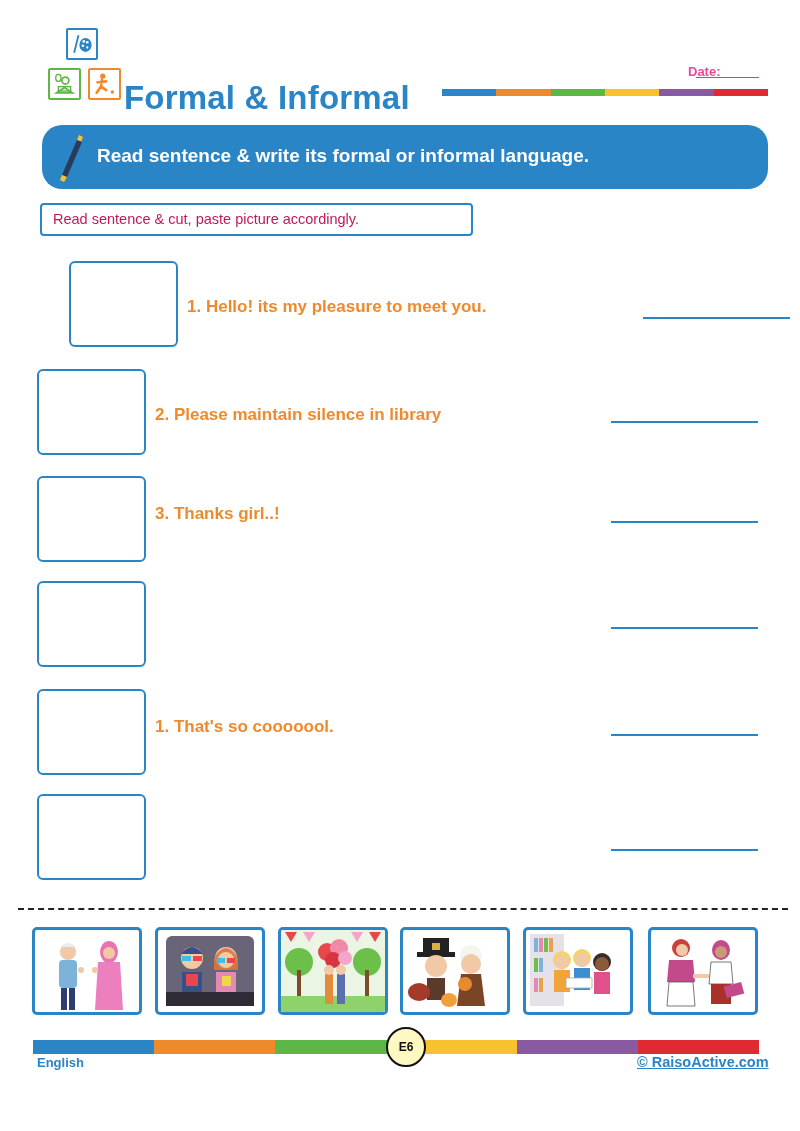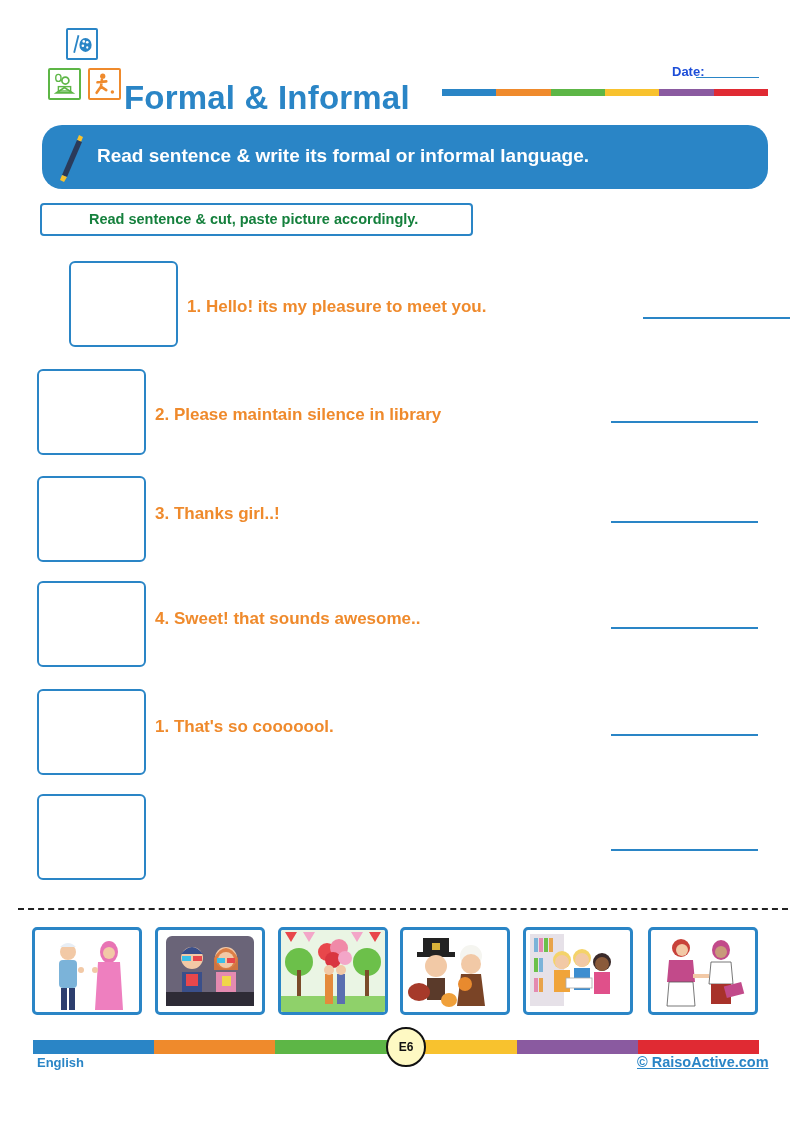--- a/index.html
+++ b/index.html
@@ -7,29 +7,29 @@
   body { position: relative; font-family: "Liberation Sans", "DejaVu Sans", sans-serif; }
 
   
   .tile { position: absolute; border: 2px solid; border-radius: 2px; background: #fff; display: flex; align-items: center; justify-content: center; }
   .tile svg { width: 100%; height: 100%; }
 
   .title { position: absolute; left: 124px; top: 63px; font-size: 33px; font-weight: bold; color: #2a85c6; letter-spacing: 0.2px; white-space: nowrap; margin-top: 16px; }
   .title-underline { position: absolute; left: 442px; top: 89px; height: 7px; width: 326px; display: flex; }
   .title-underline span { flex: 1; height: 100%; }
 
-  .date-label { position: absolute; left: 672px; top: 64px; font-size: 13px; font-weight: bold; color: #1d4ed8; }
+  .date-label { position: absolute; left: 688px; top: 64px; font-size: 13px; font-weight: bold; color: #ec4899; }
   .date-line { position: absolute; left: 696px; top: 77px; width: 63px; border-bottom: 1.5px solid #2a85c6; }
 
   .banner { position: absolute; left: 42px; top: 125px; width: 726px; height: 64px; background: #2a85c6; border-radius: 20px; }
   .banner-text { position: absolute; left: 97px; top: 145px; color: #ffffff; font-size: 19px; font-weight: bold; white-space: nowrap; }
   .pencil { position: absolute; left: 55px; top: 133px; width: 34px; height: 50px; }
 
   .sub-box { position: absolute; left: 40px; top: 203px; width: 433px; height: 33px; border: 2.5px solid #2a85c6; border-radius: 4px; }
-  .sub-text { position: absolute; left: 53px; top: 211px; font-size: 14.5px; font-weight: bold; color: #15803d; white-space: nowrap; margin-left: 36px; }
+  .sub-text { position: absolute; left: 53px; top: 211px; font-size: 14.5px; font-weight: normal; color: #be185d; white-space: nowrap; }
 
   .qrow { position: absolute; left: 0; width: 800px; height: 88px; }
   .qbox { position: absolute; left: 37px; top: 0; width: 109px; height: 86px; border: 2.5px solid #2a85c6; border-radius: 6px; }
   .qtext { position: absolute; left: 155px; font-size: 17px; font-weight: bold; color: #ef8a2c; white-space: nowrap; }
   .qline { position: absolute; left: 611px; width: 147px; border-top: 2.5px solid #2a85c6; }
 
   .cutline { position: absolute; left: 18px; top: 908px; width: 770px; border-top: 2px dashed #222; }
 
   .pic { position: absolute; top: 927px; width: 110px; height: 88px; border: 3px solid #2a85c6; border-radius: 5px; background: #fff; overflow: hidden; }
   .pic svg { width: 100%; height: 100%; display: block; }
@@ -103,21 +103,20 @@
   <div class="qtext" style="top:36px;">2. Please maintain silence in library</div>
   <div class="qline" style="top:52px;"></div>
 </div>
 <div class="qrow" style="top:476px;">
   <div class="qbox"></div>
   <div class="qtext" style="top:28px;">3. Thanks girl..!</div>
   <div class="qline" style="top:45px;"></div>
 </div>
 <div class="qrow" style="top:581px;">
   <div class="qbox"></div>
-  <div class="qtext" style="top:28px;">4. Sweet! that sounds awesome..</div>
   <div class="qline" style="top:46px;"></div>
 </div>
 <div class="qrow" style="top:689px;">
   <div class="qbox"></div>
   <div class="qtext" style="top:28px;">1. That's so cooooool.</div>
   <div class="qline" style="top:45px;"></div>
 </div>
 <div class="qrow" style="top:794px;">
   <div class="qbox"></div>
   <div class="qline" style="top:55px;"></div>

